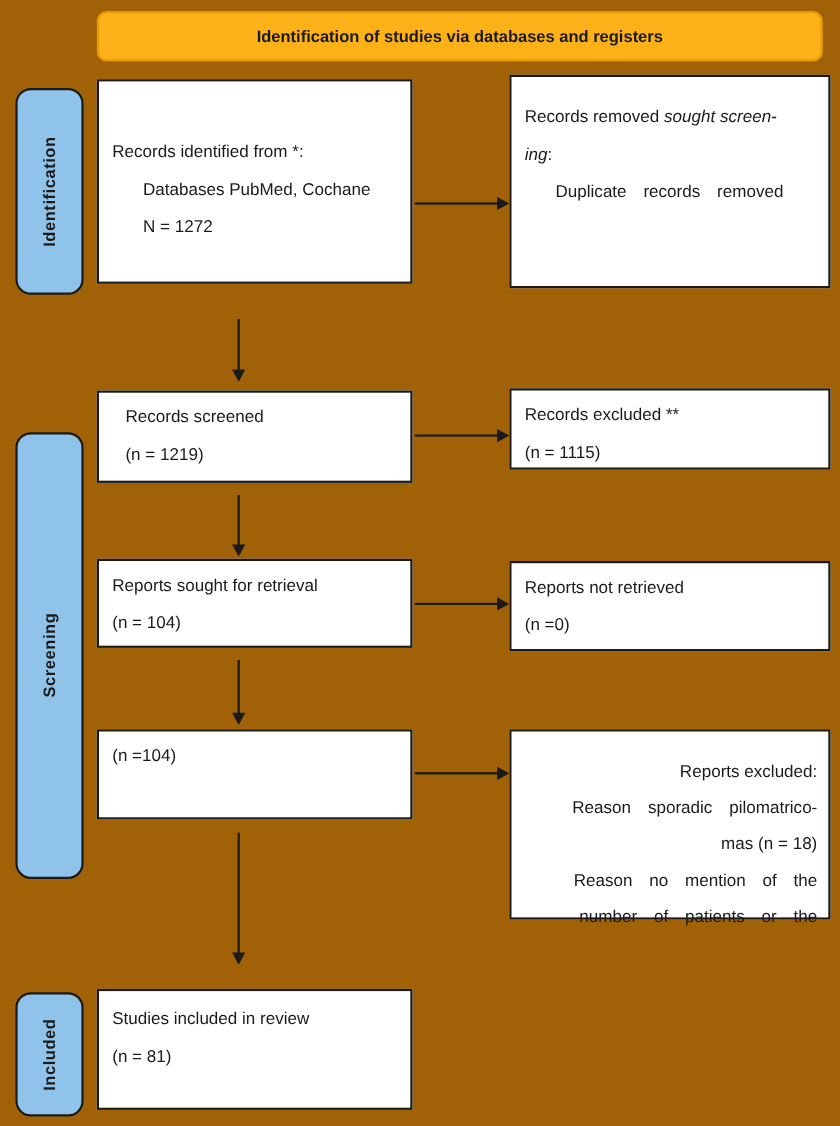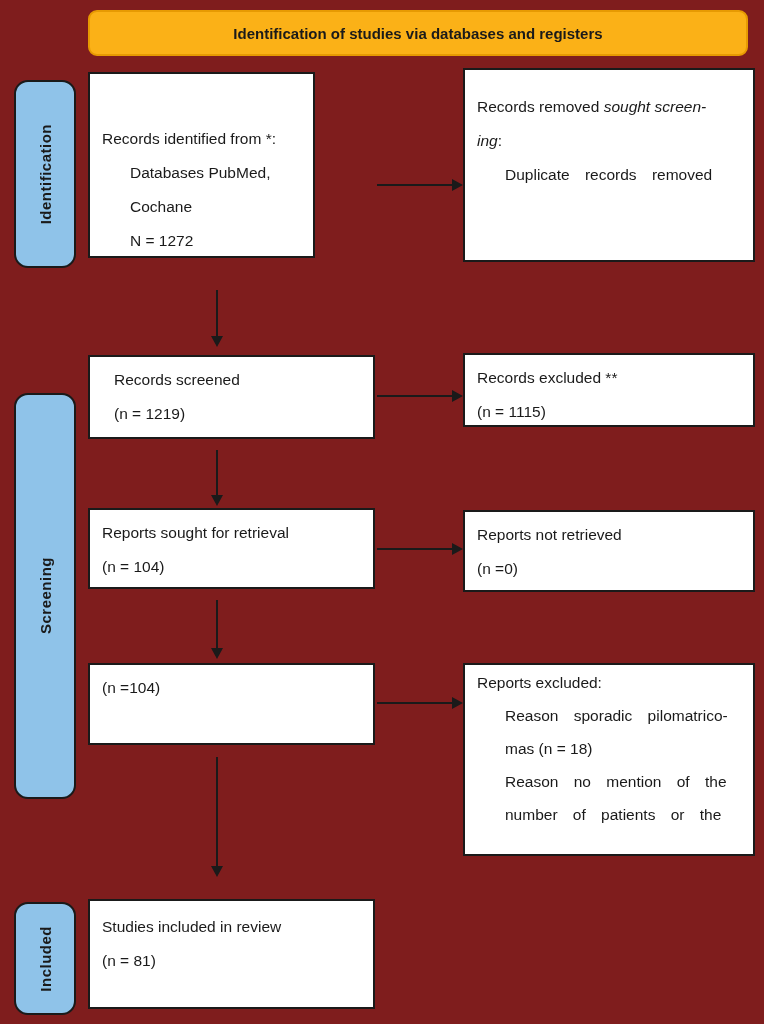--- a/index.html
+++ b/index.html
@@ -1,19 +1,19 @@
 <!DOCTYPE html>
 <html style="--banner-fill: #FBB117; --banner-border: #E79A02; --stage-fill: #8FC3E9;"><head>
 <meta charset="utf-8">
 <style>
   html,body{margin:0;padding:0;background:#ffffff;}
   .page{
     position:relative;
     width:764px;height:1024px;
-    background:#7f1d1d;
+    background:#a16207;
     font-family:"Liberation Sans", sans-serif;
     color:#1a1a1a;
     overflow:hidden;
   }
   
   .banner{
     position:absolute;left:88px;top:10px;width:660px;height:46px;
     background:var(--banner-fill,#FBB117);
     border:2px solid var(--banner-border,#E79A02);
     border-radius:9px;
@@ -46,28 +46,28 @@
     background:#ffffff;
     border:2px solid #1a1a1a;
     box-sizing:border-box;
     font-size:15.5px;
     line-height:34px;
     padding:6px 10px 0 12px;
   }
   .box .ind{padding-left:28px;}
   .box .spread{word-spacing:11px;}
   .it{font-style:italic;}
-  .b-l1{left:88px;top:72px;width:227px;height:186px;padding-top:48px;}
+  .b-l1{left:88px;top:72px;width:287px;height:186px;padding-top:48px;}
   .b-r1{left:463px;top:68px;width:292px;height:194px;padding-top:20px;}
   .b-l2{left:88px;top:355px;width:287px;height:84px;padding-left:24px;}
   .b-r2{left:463px;top:353px;width:292px;height:74px;}
   .b-l3{left:88px;top:508px;width:287px;height:81px;}
   .b-r3{left:463px;top:510px;width:292px;height:82px;}
   .b-l4{left:88px;top:663px;width:287px;height:82px;}
-  .b-r4{left:463px;top:663px;width:292px;height:193px;padding-top:1px;line-height:33px;}
+  .b-r4{left:463px;top:663px;width:292px;height:173px;padding-top:20px;line-height:33px;text-align:right;}
   .b-l5{left:88px;top:899px;width:287px;height:110px;padding-top:9px;}
   
   .harrow{
     position:absolute;height:0;border-top:2px solid #1a1a1a;
   }
   .harrow::after{
     content:"";position:absolute;right:-10px;top:-7px;
     border-left:11px solid #1a1a1a;
     border-top:6px solid transparent;
     border-bottom:6px solid transparent;

